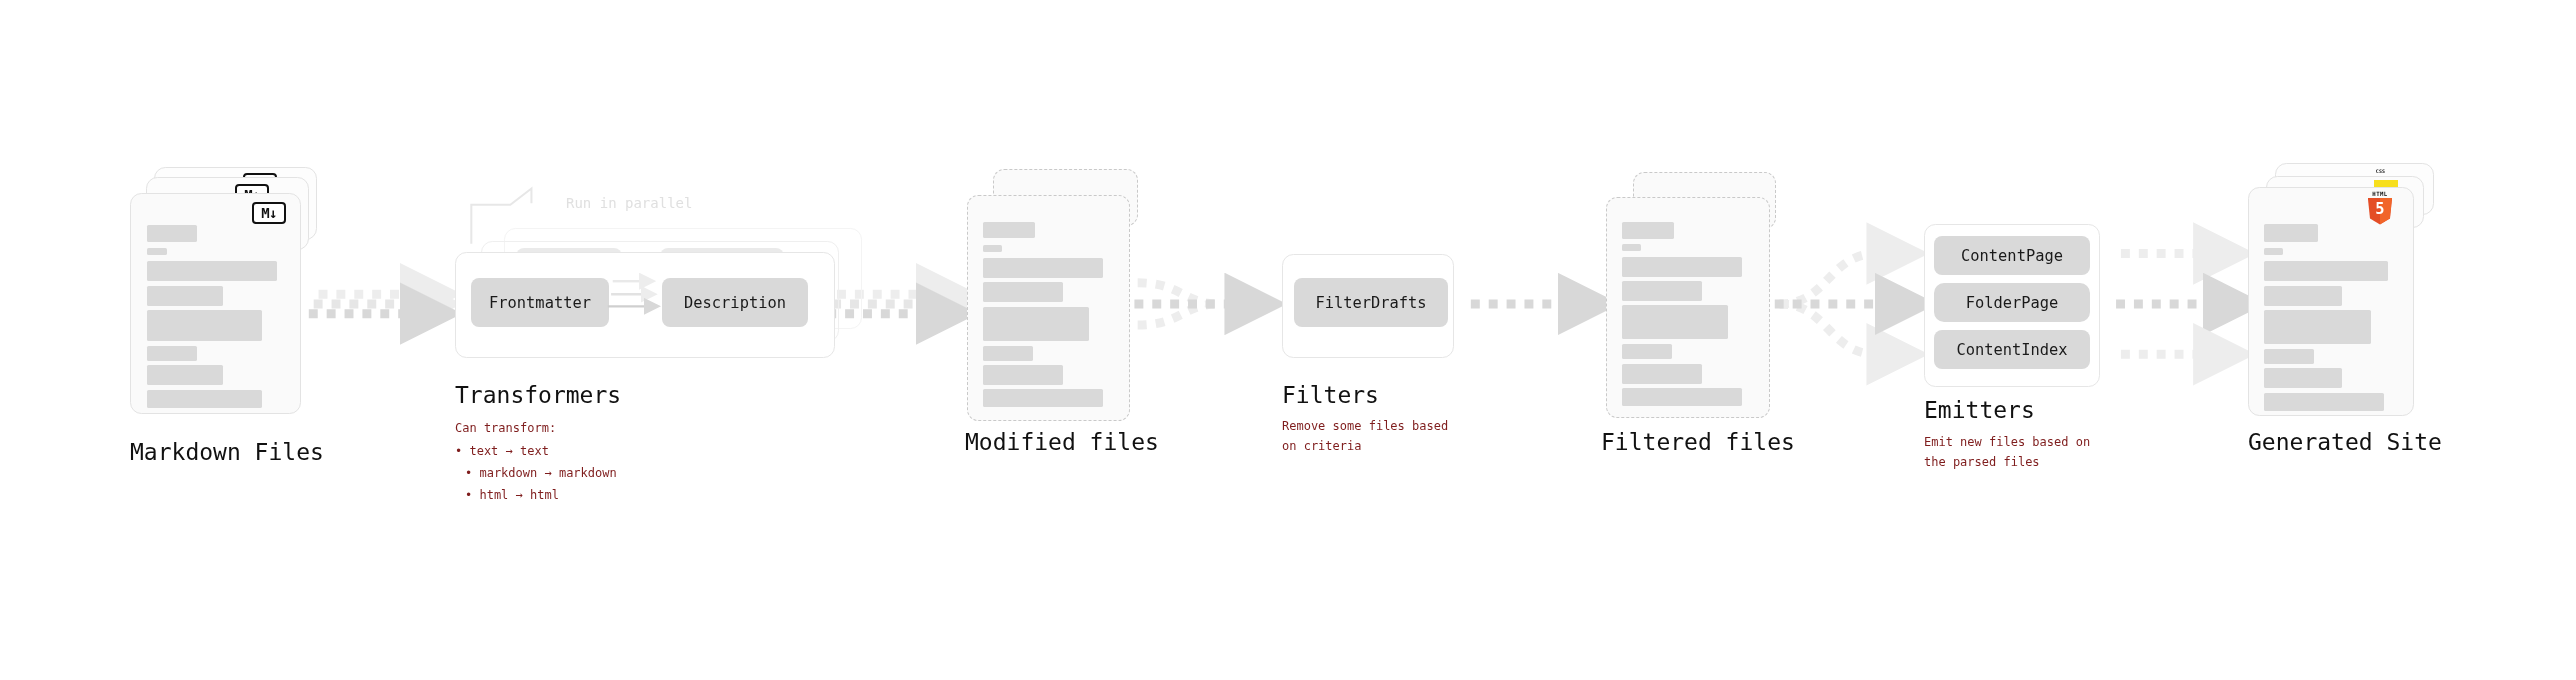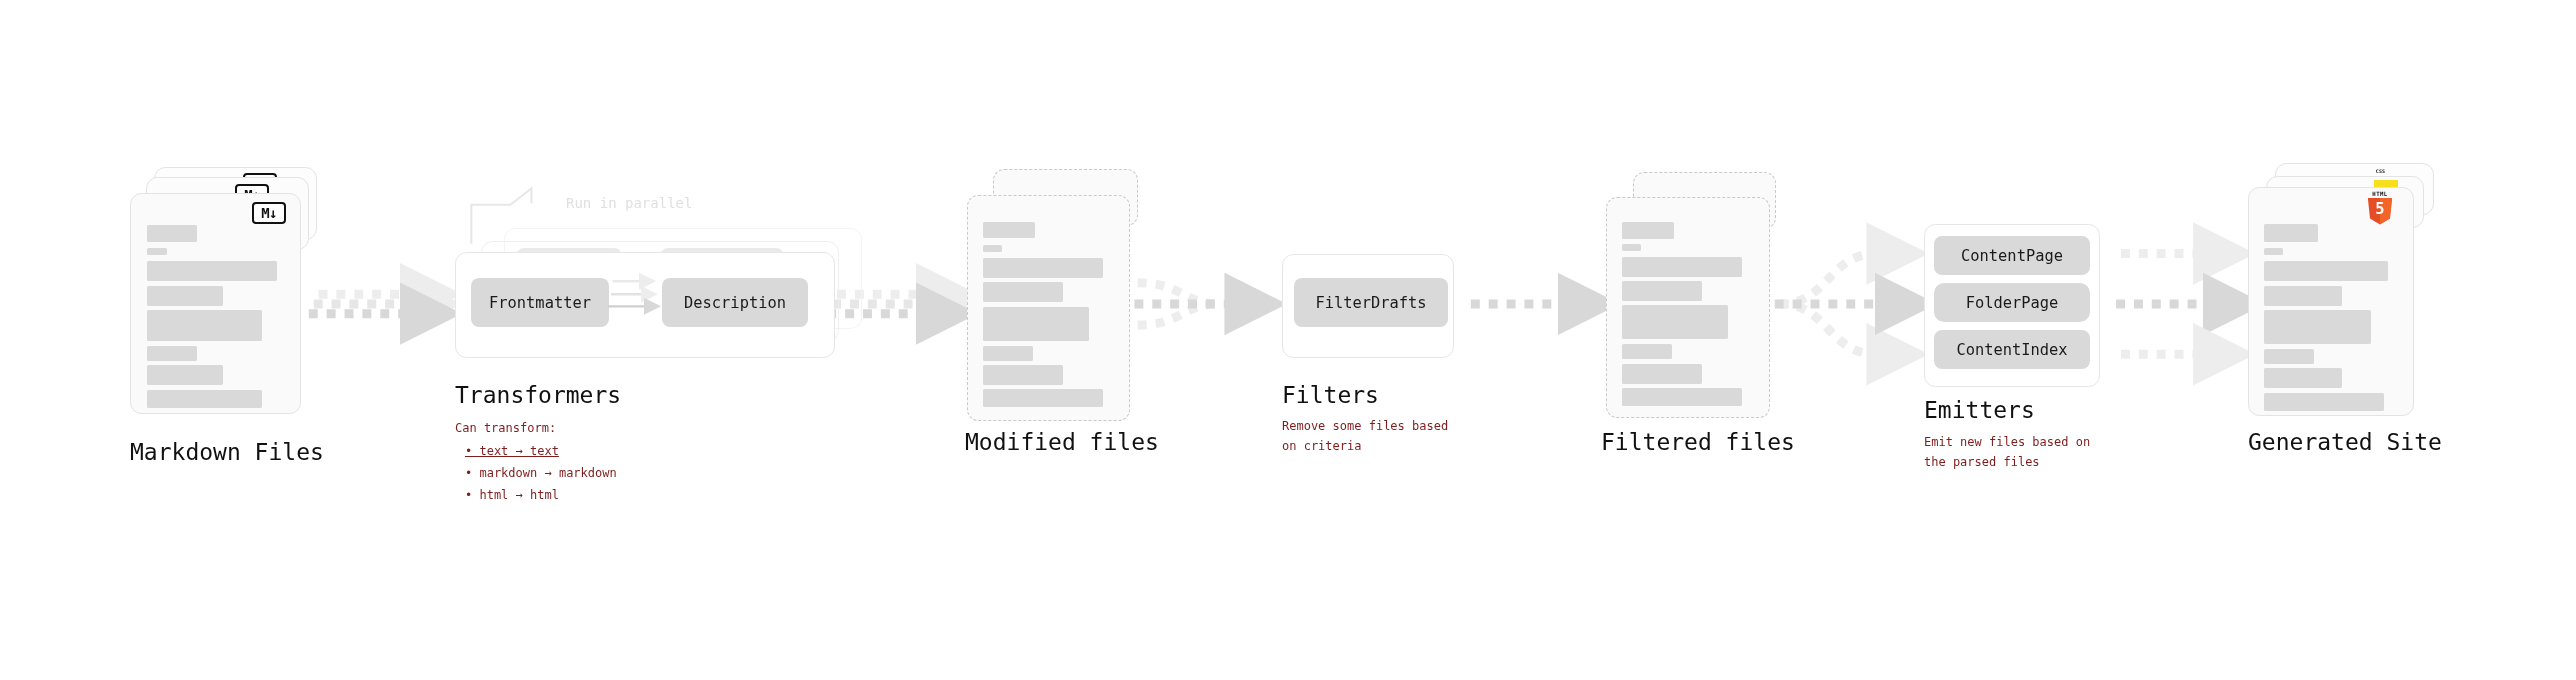--- a/index.html
+++ b/index.html
@@ -215,21 +215,21 @@
 
     <svg class="overlay" viewBox="0 0 3170 838">
       <path d="M754,346 L790,346" stroke="#e9e9e9" stroke-width="3" fill="none" marker-end="url(#ahl)"></path>
       <path d="M752,362 L792,362" stroke="#e2e2e2" stroke-width="3" fill="none" marker-end="url(#ahl)"></path>
       <path d="M748,377 L796,377" stroke="#cfcfcf" stroke-width="3" fill="none" marker-end="url(#ah)"></path>
     </svg>
   </div>
 
   <div class="heading" style="left:455px; top:382px;">Transformers</div>
   <div class="sub" style="left:455px; top:418px;">Can transform:</div>
-  <div class="sub" style="left:465px; top:441px;text-decoration:underline;">• text → text</div>
+  <div class="sub" style="left:455px; top:441px;">• text → text</div>
   <div class="sub" style="left:465px; top:463px;">• markdown → markdown</div>
   <div class="sub" style="left:465px; top:485px;">• html → html</div>
 
   <div class="doc-stack">
     <div class="doc dashed" style="left:993px; top:169px; width:145px; height:57px;"></div>
     <div class="doc dashed" style="left:967px; top:195px; width:163px; height:226px;">
       <div class="bar" style="left:14.6px; top:26px; width:52px; height:16.3px;"></div>
       <div class="bar" style="left:14.6px; top:49px; width:19.5px; height:7.3px;"></div>
       <div class="bar" style="left:14.6px; top:62px; width:120px; height:19.5px;"></div>
       <div class="bar" style="left:14.6px; top:86px; width:80px; height:19.5px;"></div>

